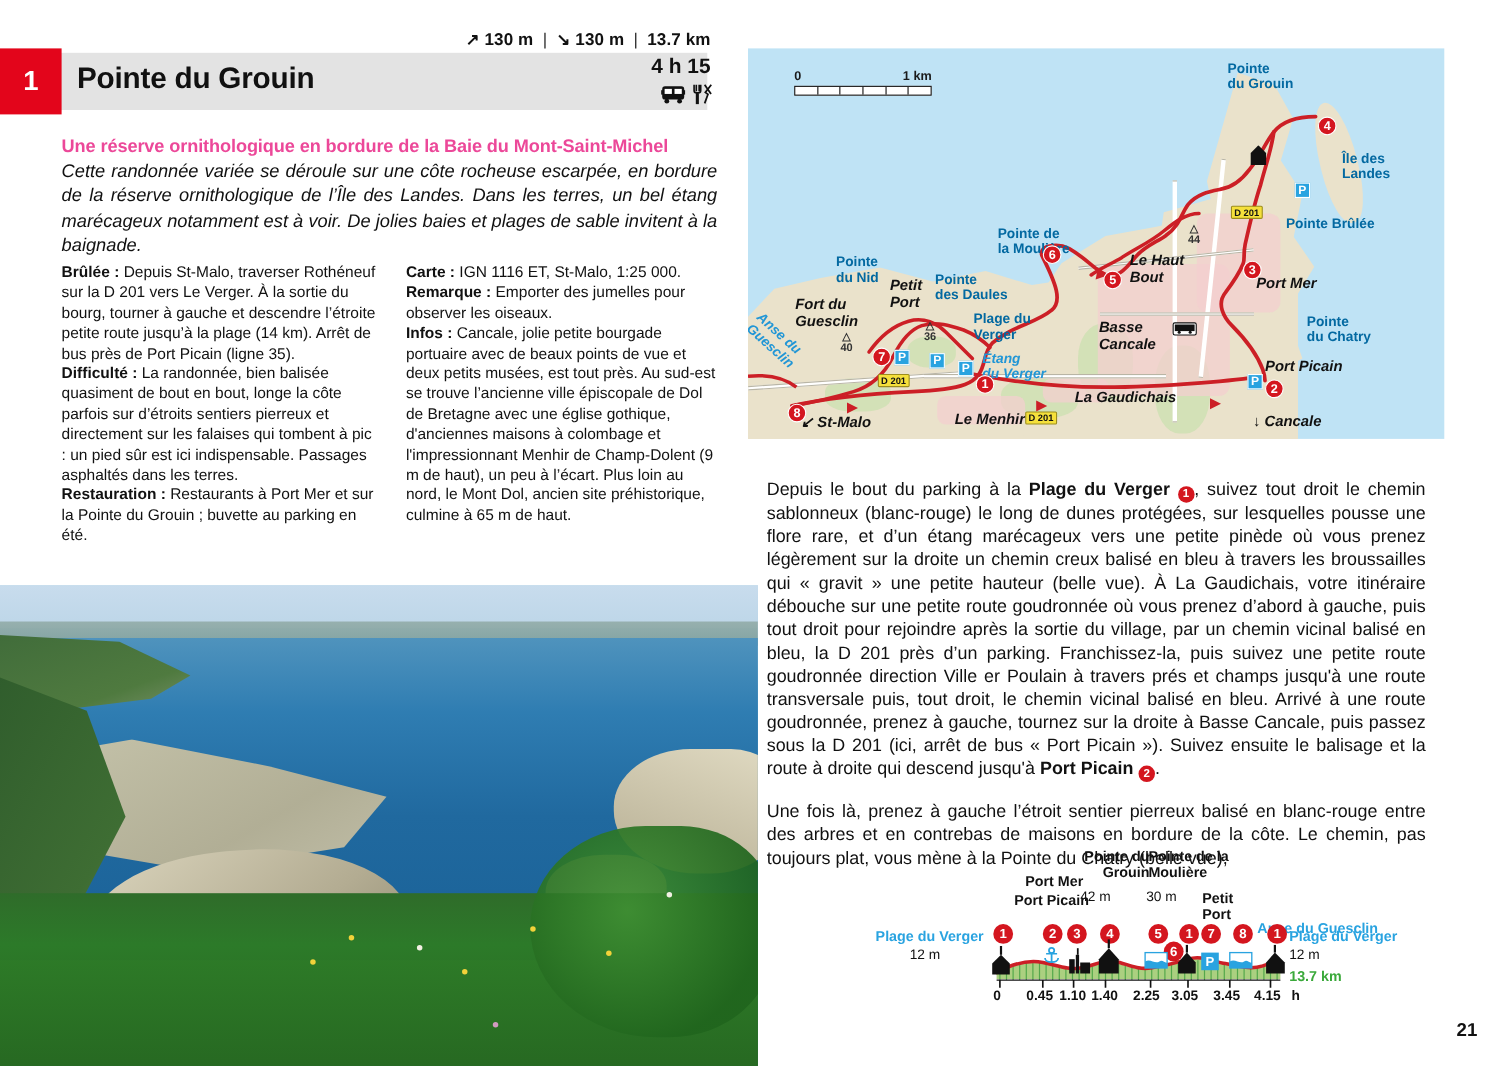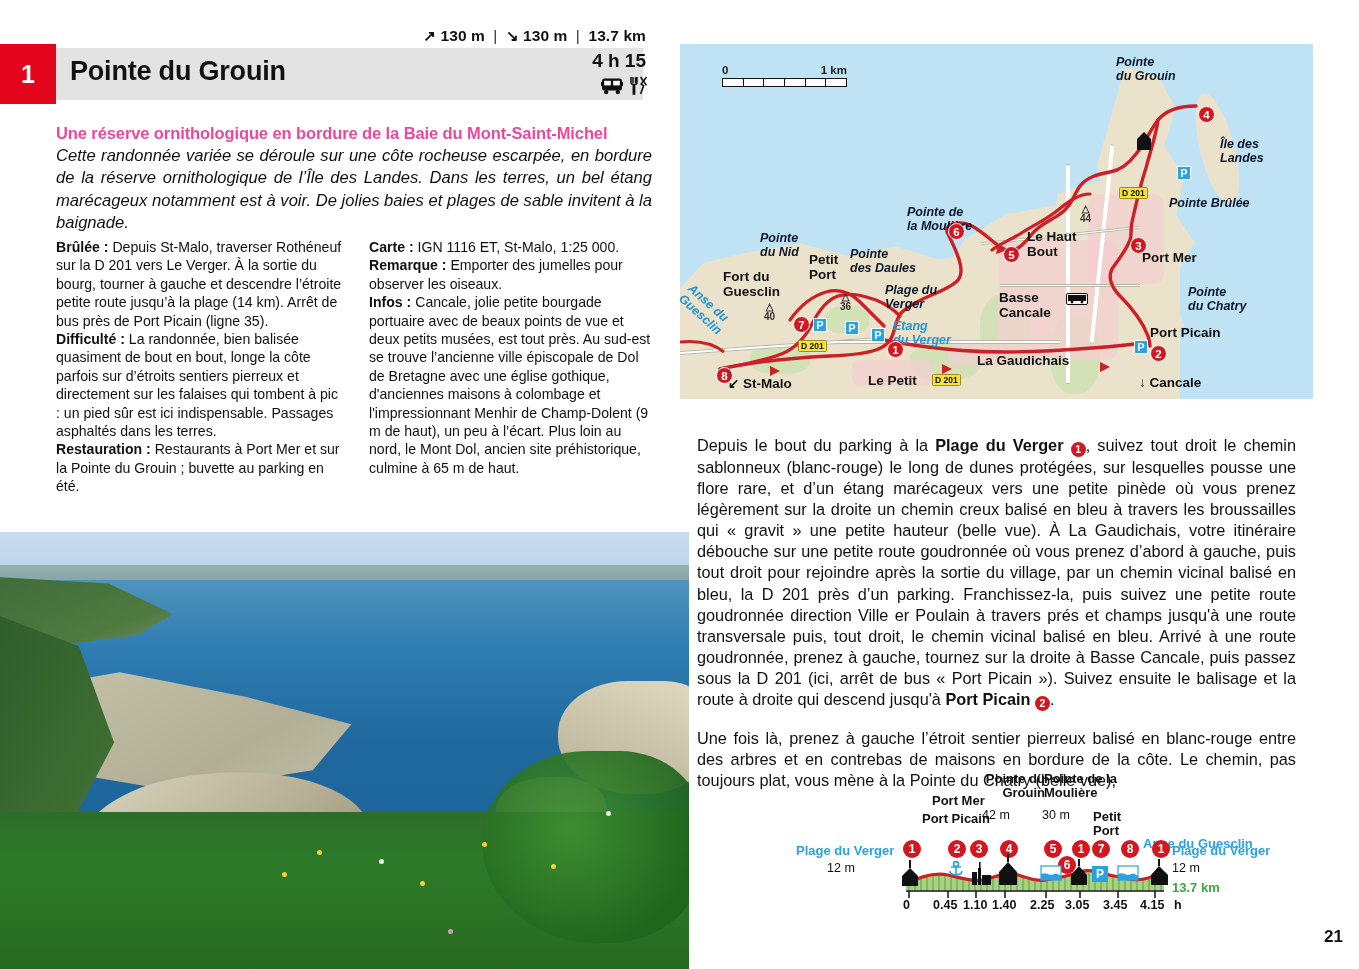--- a/index.html
+++ b/index.html
@@ -147,26 +147,26 @@
     background:#eae2cb;
   }
   #map .green { position:absolute; background:#cfe0b4; opacity:.85; }
   #map .urban { position:absolute; background:#f3cfcf; opacity:.75; border-radius:2px; }
   #map .road { position:absolute; background:#ffffff; border-top:1px solid #b9b5a5; border-bottom:1px solid #b9b5a5; }
   #map .wtxt {
     position:absolute; color:#2196d6; font-style:italic; font-weight:700;
     font-size:12.5px; line-height:1.08; white-space:nowrap;
   }
   #map .ptxt {
-    position:absolute; color:#0f172a; font-style:italic; font-weight:700;
+    position:absolute; color:#0369a1; font-weight:700;
     font-size:12.5px; line-height:1.1; white-space:nowrap;
   }
   #map .vtxt {
     position:absolute; color:#111; font-weight:700;
-    font-size:13.5px; line-height:1.08; white-space:nowrap;
+    font-size:13.5px; line-height:1.08; white-space:nowrap;font-style:italic;
   }
   #map .marker {
     position:absolute; width:17px; height:17px; border-radius:50%;
     background:#d4161f; color:#fff; font-size:11.5px; font-weight:700;
     display:flex; align-items:center; justify-content:center;
     border:1.3px solid #fff;
   }
   #map .pk {
     position:absolute; width:14px; height:14px; background:#29a3e0;
     color:#fff; font-size:11px; font-weight:700;
@@ -378,21 +378,21 @@
     <div class="ptxt" style="left:80px;top:188px;">Pointe<br>du Nid</div>
     <div class="ptxt" style="left:170px;top:204px;">Pointe<br>des Daules</div>
     <div class="ptxt" style="left:205px;top:240px;">Plage du<br>Verger</div>
 
     <div class="vtxt" style="left:129px;top:209px;">Petit<br>Port</div>
     <div class="vtxt" style="left:347px;top:186px;">Le Haut<br>Bout</div>
     <div class="vtxt" style="left:462px;top:207px;">Port Mer</div>
     <div class="vtxt" style="left:470px;top:282px;">Port Picain</div>
     <div class="vtxt" style="left:319px;top:247px;">Basse<br>Cancale</div>
     <div class="vtxt" style="left:297px;top:310px;">La Gaudichais</div>
-    <div class="vtxt" style="left:188px;top:330px;">Le Petit</div>
+    <div class="vtxt" style="left:188px;top:330px;">Le Menhir</div>
     <div class="vtxt" style="left:43px;top:226px;">Fort du<br>Guesclin</div>
     <div class="vtxt" style="left:48px;top:333px;">↙ St-Malo</div>
     <div class="vtxt" style="left:459px;top:332px;text-align:right;">↓ Cancale</div>
 
     <div class="droad" style="left:439px;top:143px;">D 201</div>
     <div class="droad" style="left:118px;top:296px;">D 201</div>
     <div class="droad" style="left:252px;top:330px;">D 201</div>
 
     <div class="spot" style="left:400px;top:160px;">△<br>44</div>
     <div class="spot" style="left:84px;top:258px;">△<br>40</div>

